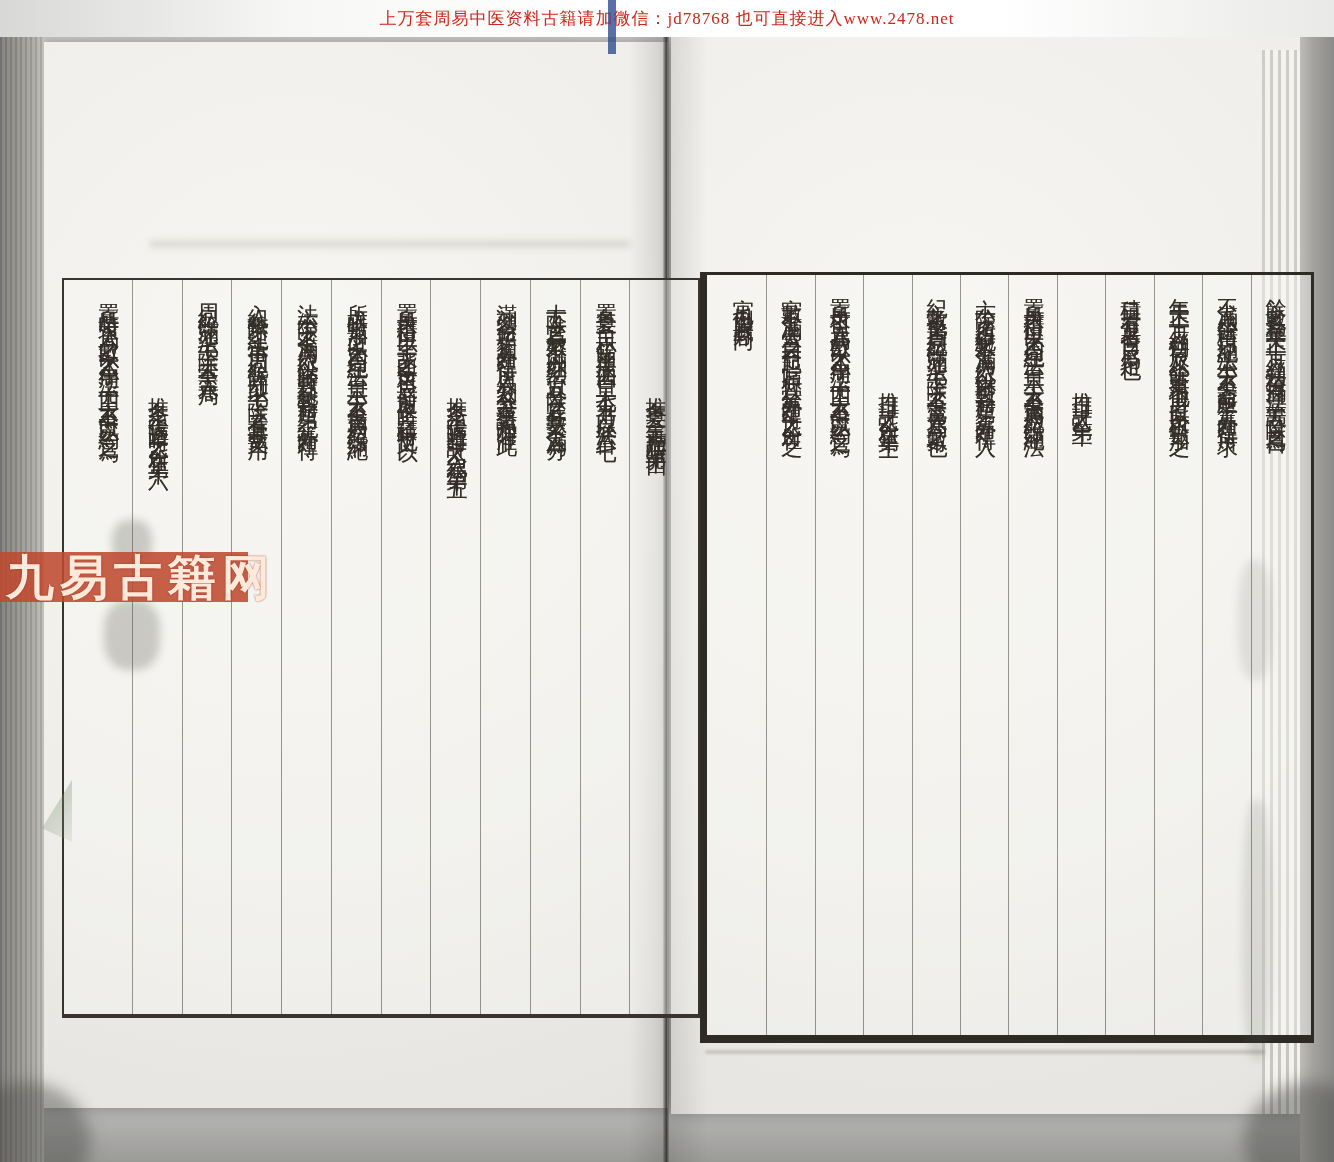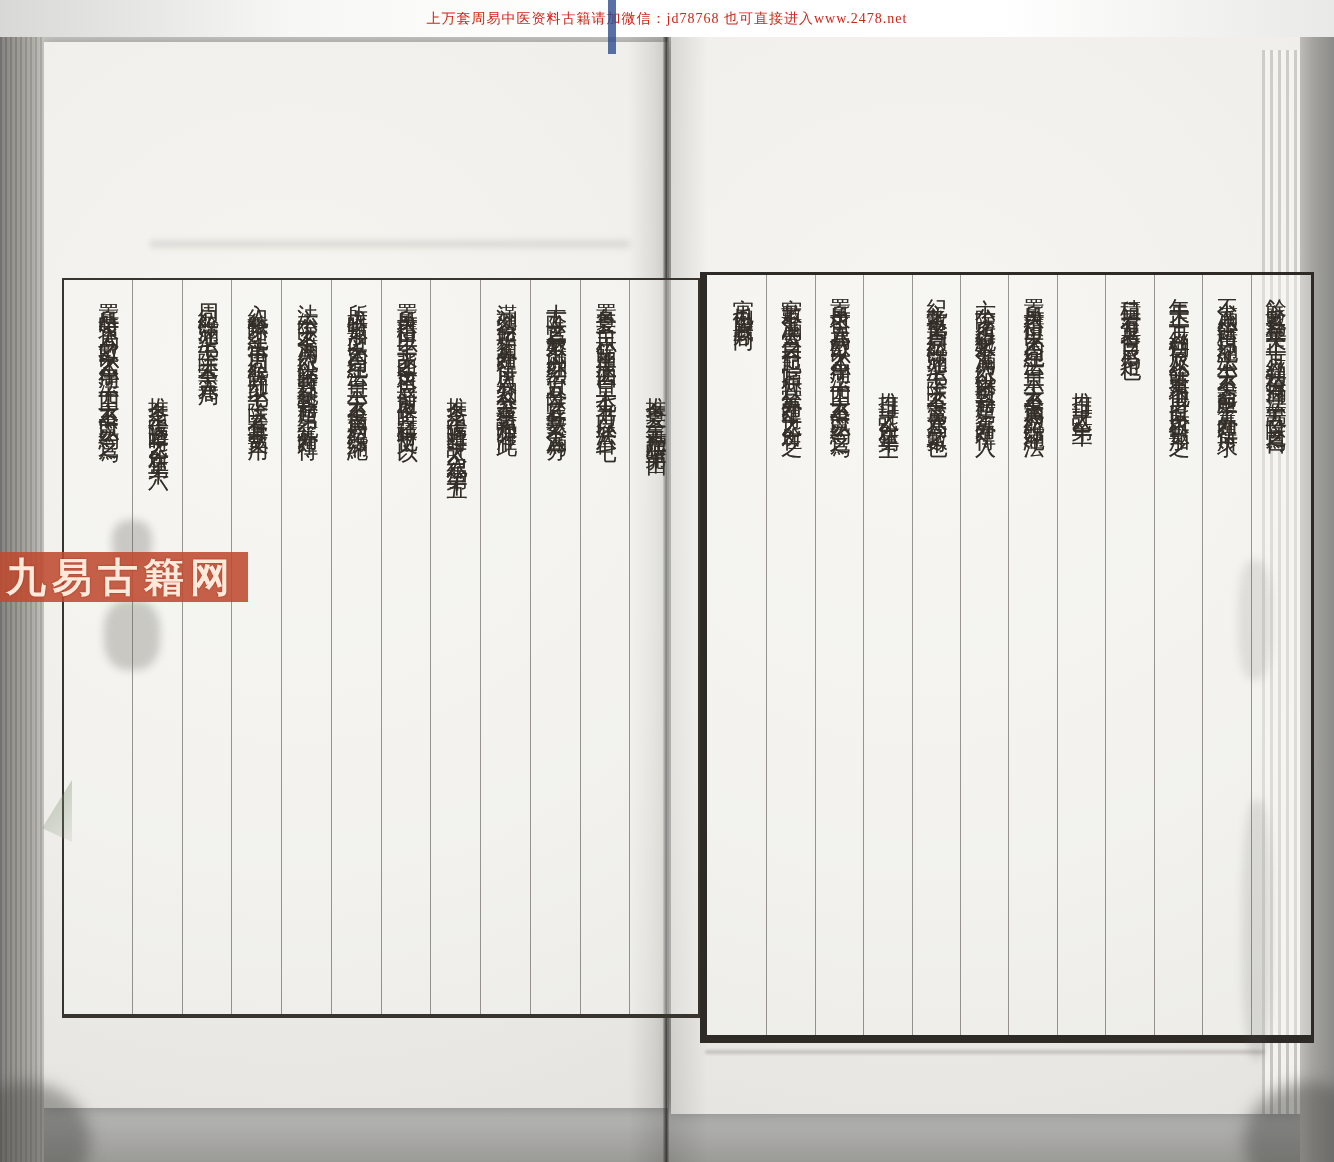--- a/index.html
+++ b/index.html
@@ -7,21 +7,21 @@
     position:relative;width:1334px;height:1162px;overflow:hidden;
     background:linear-gradient(180deg,#c9c9c7 0%,#c2c2c0 55%,#b3b3b1 100%);
     font-family:"DejaVu Serif","Liberation Serif",serif;
   }
   
   .header-band{
     position:absolute;left:0;top:0;width:100%;height:37px;
     background:linear-gradient(90deg,#d8d8d6 0%,#f7f7f5 22%,#ffffff 45%,#ffffff 75%,#e9e9e7 100%);
     display:flex;align-items:center;justify-content:center;z-index:30;
   }
-  .header-text{color:#cf2418;font-size:14px;letter-spacing:1px;font-family:"Liberation Serif",serif;}
+  .header-text{color:#cf2418;font-size:17px;letter-spacing:1px;font-family:"Liberation Serif",serif;}
   .blue-artifact{position:absolute;left:608px;top:0;width:8px;height:54px;background:#2f4d8f;opacity:.8;filter:blur(.5px);z-index:31;}
   
   .paper{position:absolute;background:
       radial-gradient(circle at 40% 30%, #f6f5f1 0%, #efeeea 60%, #e4e3df 100%);
       box-shadow:0 0 14px rgba(0,0,0,.25);}
   .paper-left{left:42px;top:42px;width:626px;height:1066px;}
   .paper-right{left:671px;top:36px;width:632px;height:1078px;}
   .gutter{position:absolute;left:663px;top:36px;width:6px;height:1126px;
       background:linear-gradient(90deg,rgba(60,58,55,.15),rgba(45,43,40,.85) 55%,rgba(60,58,55,.2));
       filter:blur(.6px);z-index:12;}
@@ -50,21 +50,21 @@
       border:3px solid #2e2a26;border-left-width:7px;border-bottom-width:8px;padding:0 12px;}
   .col{flex:1 1 0;writing-mode:vertical-rl;text-orientation:upright;
       font-size:21px;line-height:46px;letter-spacing:5.5px;color:#332e28;
       padding-top:7px;overflow:hidden;
       text-shadow:0 0 .5px rgba(51,46,40,.6);}
   .col + .col{border-right:1px solid rgba(75,68,60,.55);}
   .title-col{padding-top:101px;}
   
   .watermark{position:absolute;left:0;top:552px;width:248px;height:50px;z-index:25;
       background:rgba(191,74,48,.88);display:flex;align-items:center;}
-  .watermark-text{font-size:40px;font-weight:bold;color:#ffe9da;letter-spacing:6px;
+  .watermark-text{font-size:48px;font-weight:bold;color:#ffe9da;letter-spacing:6px;
       padding-left:6px;line-height:50px;white-space:nowrap;
       text-shadow:0 0 2px rgba(150,40,20,.8);font-family:"DejaVu Serif",serif;text-align:center;}
   
   .ghost{position:absolute;border-radius:40%;filter:blur(4px);background:rgba(90,88,84,.28);z-index:16;}
   .ghost-a{left:104px;top:600px;width:56px;height:70px;}
   .ghost-b{left:112px;top:520px;width:40px;height:46px;}
   .ghost-c{left:1238px;top:560px;width:34px;height:120px;opacity:.5;}
   .ghost-d{left:1242px;top:800px;width:30px;height:260px;opacity:.55;}
   .fold-mark{position:absolute;left:42px;top:780px;width:30px;height:62px;z-index:26;
       background:linear-gradient(135deg,rgba(120,140,110,.45),rgba(150,160,140,.15));

